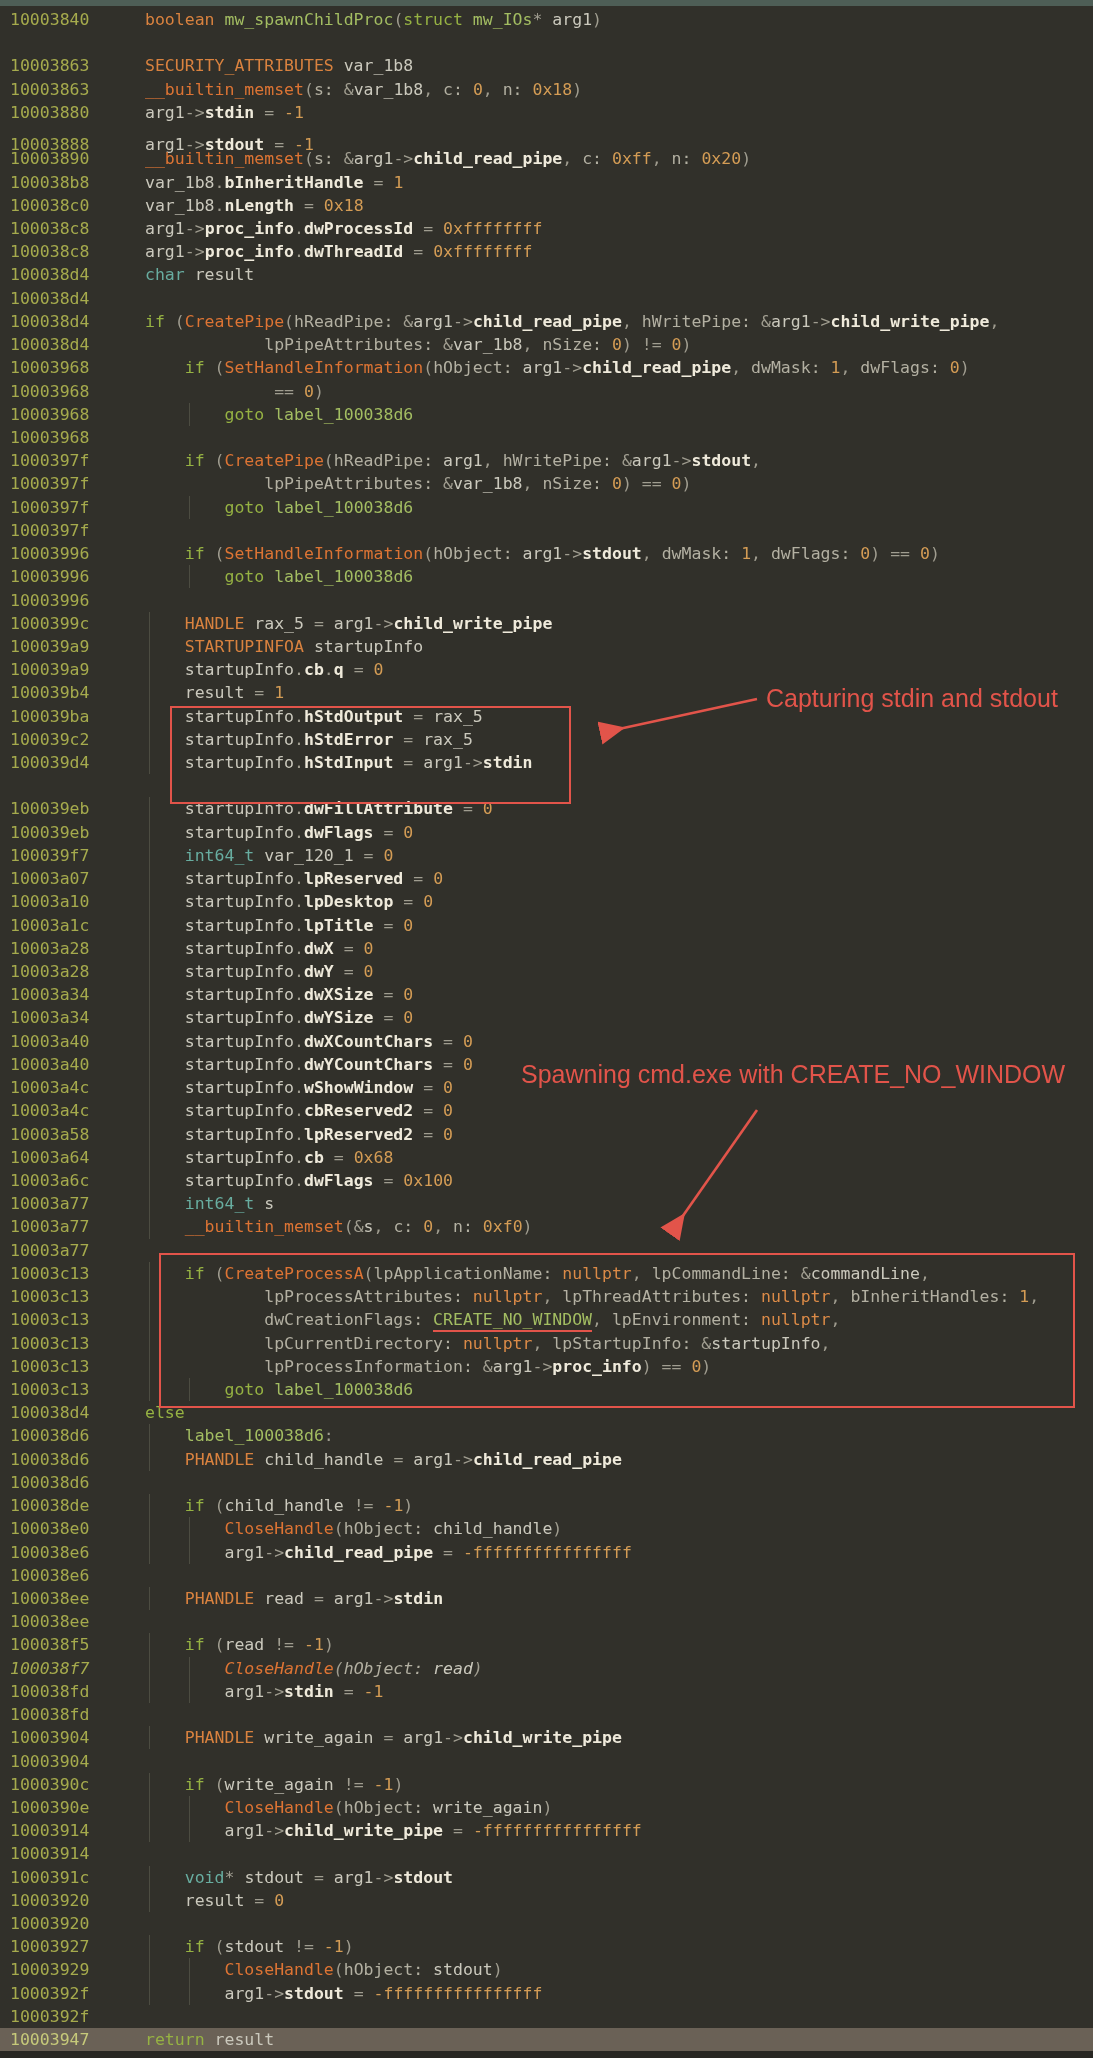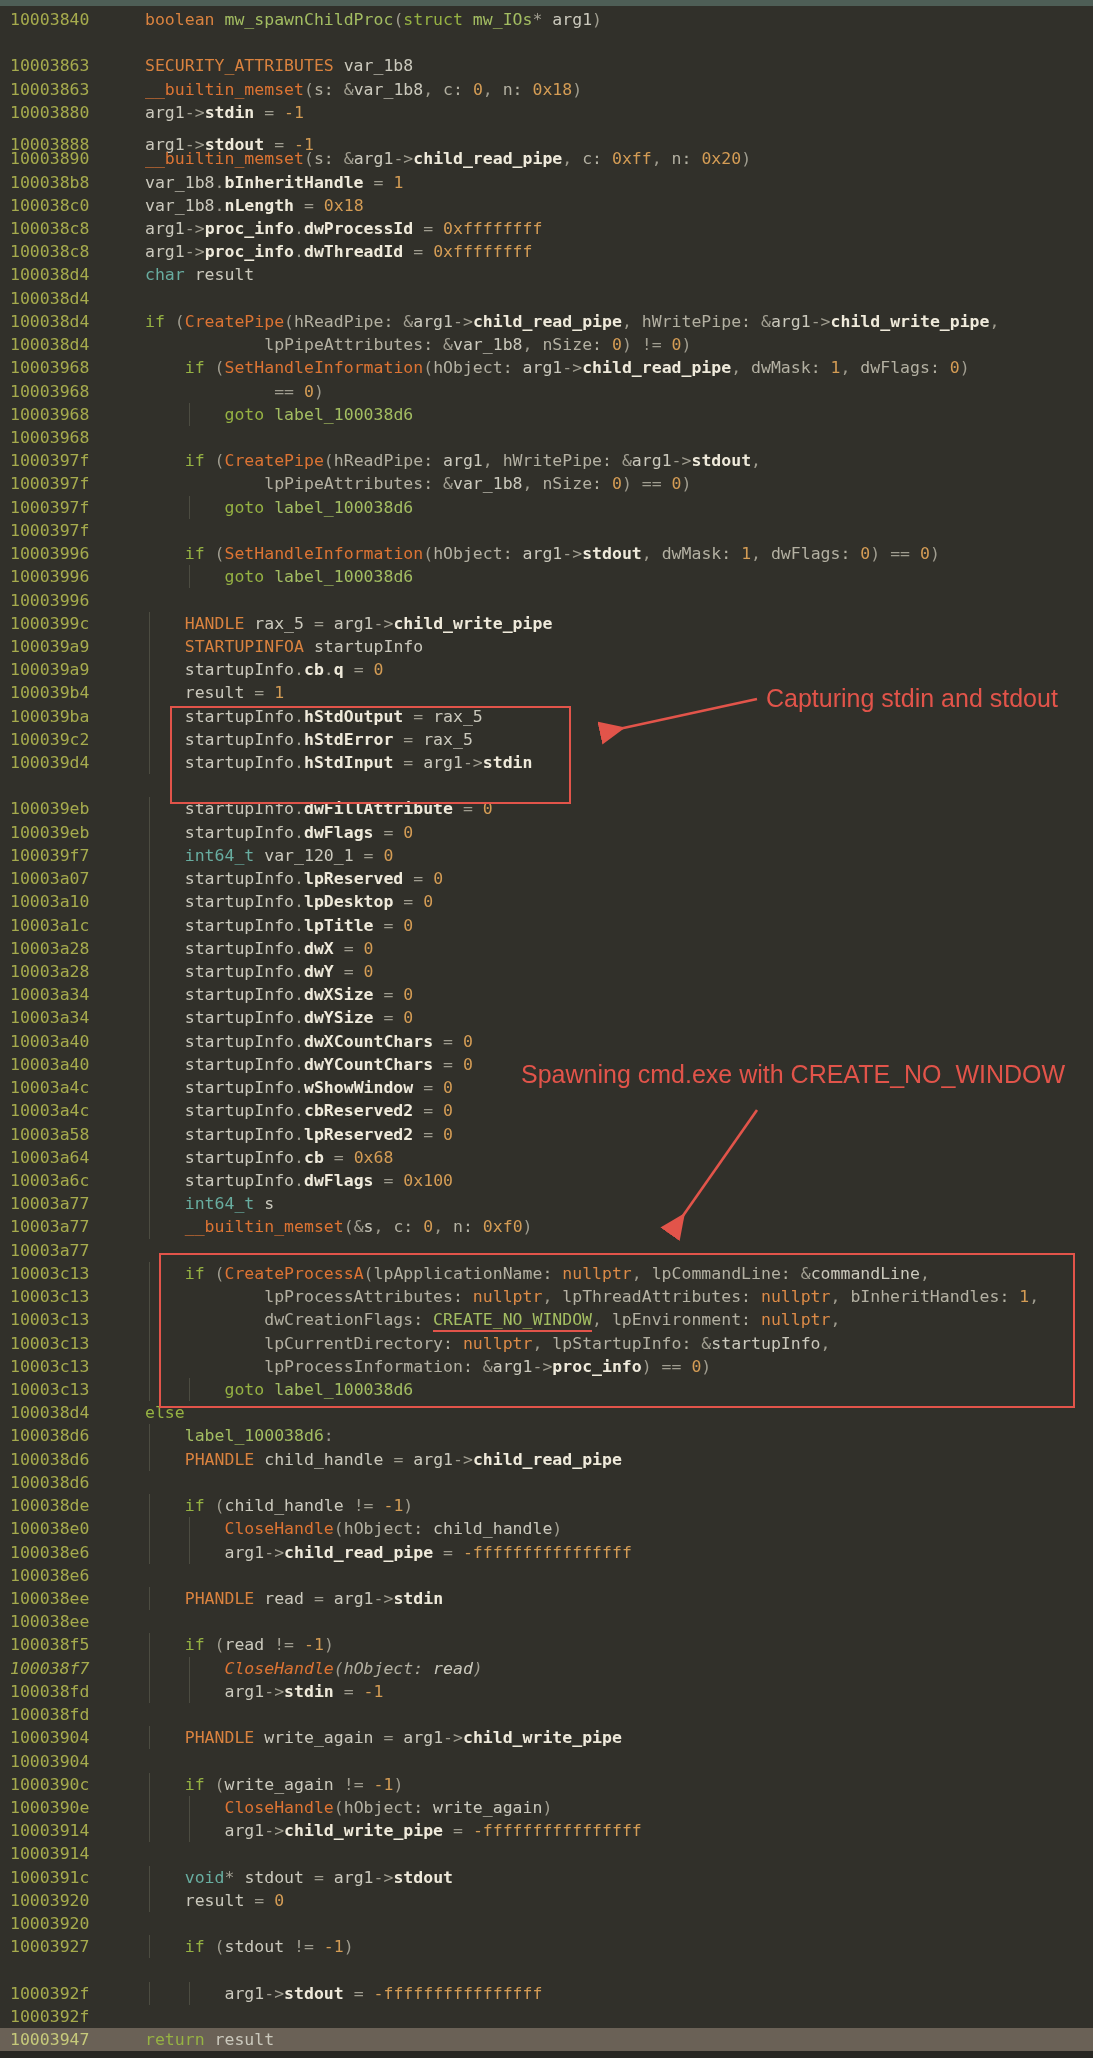--- a/index.html
+++ b/index.html
@@ -119,20 +119,21 @@
       <div class="line" style="top: 1726.28px;"><span class="addr">10003904</span><span class="guide" style="left: 149px;"></span><span class="code">    <span class="tk-t">PHANDLE</span><span class="tk-p"> </span><span class="tk-v">write_again</span><span class="tk-p"> = </span><span class="tk-v">arg1</span><span class="tk-p">-&gt;</span><span class="tk-m">child_write_pipe</span></span></div>
       <div class="line" style="top: 1749.5px;"><span class="addr">10003904</span><span class="code"></span></div>
       <div class="line" style="top: 1772.72px;"><span class="addr">1000390c</span><span class="guide" style="left: 149px;"></span><span class="code">    <span class="tk-k">if</span><span class="tk-p"> (</span><span class="tk-v">write_again</span><span class="tk-p"> != </span><span class="tk-n">-1</span><span class="tk-p">)</span></span></div>
       <div class="line" style="top: 1795.94px;"><span class="addr">1000390e</span><span class="guide" style="left: 149px;"></span><span class="guide" style="left: 188.72px;"></span><span class="code">        <span class="tk-i">CloseHandle</span><span class="tk-p">(</span><span class="tk-l">hObject: </span><span class="tk-v">write_again</span><span class="tk-p">)</span></span></div>
       <div class="line" style="top: 1819.16px;"><span class="addr">10003914</span><span class="guide" style="left: 149px;"></span><span class="guide" style="left: 188.72px;"></span><span class="code">        <span class="tk-v">arg1</span><span class="tk-p">-&gt;</span><span class="tk-m">child_write_pipe</span><span class="tk-p"> = </span><span class="tk-n">-ffffffffffffffff</span></span></div>
       <div class="line" style="top: 1842.38px;"><span class="addr">10003914</span><span class="code"></span></div>
       <div class="line" style="top: 1865.6px;"><span class="addr">1000391c</span><span class="guide" style="left: 149px;"></span><span class="code">    <span class="tk-b">void</span><span class="tk-p">* </span><span class="tk-v">stdout</span><span class="tk-p"> = </span><span class="tk-v">arg1</span><span class="tk-p">-&gt;</span><span class="tk-m">stdout</span></span></div>
       <div class="line" style="top: 1888.82px;"><span class="addr">10003920</span><span class="guide" style="left: 149px;"></span><span class="code">    <span class="tk-v">result</span><span class="tk-p"> = </span><span class="tk-n">0</span></span></div>
       <div class="line" style="top: 1912.04px;"><span class="addr">10003920</span><span class="code"></span></div>
       <div class="line" style="top: 1935.26px;"><span class="addr">10003927</span><span class="guide" style="left: 149px;"></span><span class="code">    <span class="tk-k">if</span><span class="tk-p"> (</span><span class="tk-v">stdout</span><span class="tk-p"> != </span><span class="tk-n">-1</span><span class="tk-p">)</span></span></div>
+      <div class="line" style="top: 1958.48px;"><span class="addr">10003929</span><span class="guide" style="left: 149px;"></span><span class="guide" style="left: 188.72px;"></span><span class="code">        <span class="tk-i">CloseHandle</span><span class="tk-p">(</span><span class="tk-l">hObject: </span><span class="tk-v">stdout</span><span class="tk-p">)</span></span></div>
       <div class="line" style="top: 1981.7px;"><span class="addr">1000392f</span><span class="guide" style="left: 149px;"></span><span class="guide" style="left: 188.72px;"></span><span class="code">        <span class="tk-v">arg1</span><span class="tk-p">-&gt;</span><span class="tk-m">stdout</span><span class="tk-p"> = </span><span class="tk-n">-ffffffffffffffff</span></span></div>
       <div class="line" style="top: 2004.92px;"><span class="addr">1000392f</span><span class="code"></span></div>
       <div class="line hl" style="top: 2028.14px;"><span class="addr">10003947</span><span class="code"><span class="tk-k">return</span><span class="tk-p"> </span><span class="tk-v">result</span></span></div>
     </div>
   <div id="botbar"></div>
 
   <div class="redbox" id="box1"></div>
   <div class="redbox" id="box2"></div>
 
   <div class="ann" id="ann1">Capturing stdin and stdout</div>

